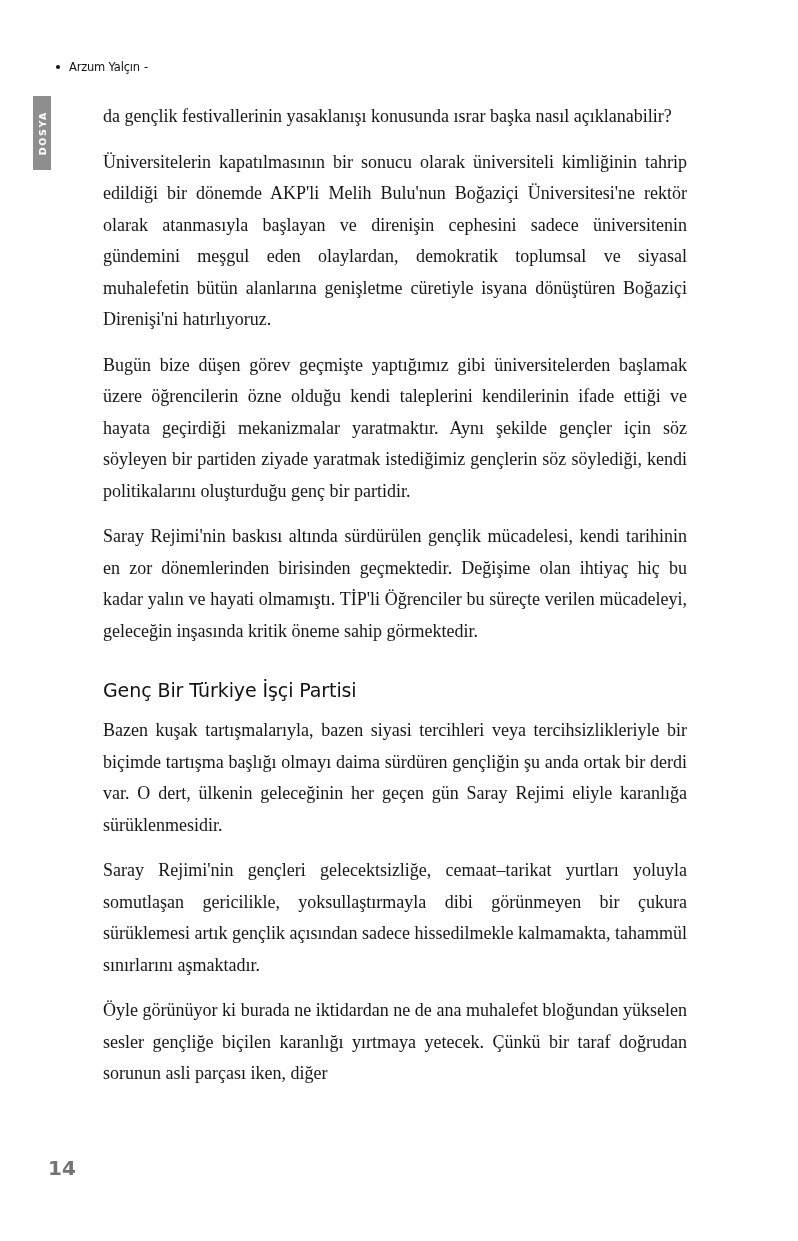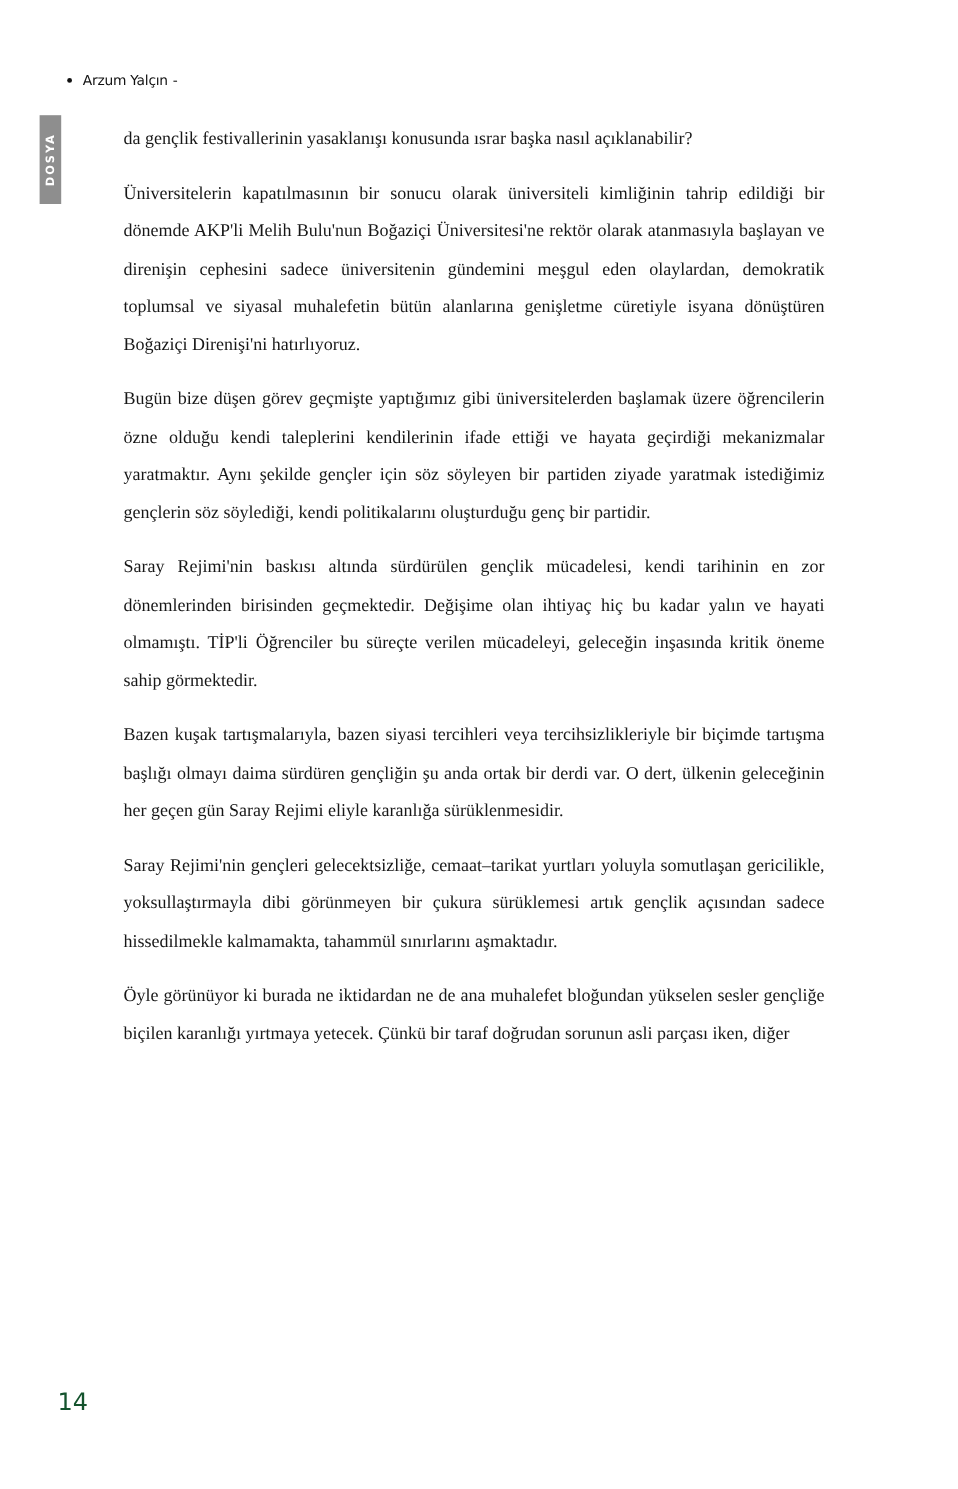--- a/index.html
+++ b/index.html
@@ -80,21 +80,21 @@
 
   
   .body-col {
     position: absolute;
     left: 103px;
     top: 101px;
     width: 584px;
   }
   p.para {
     margin: 0 0 14px 0;
-    font-size: 15px;
+    font-size: 18px;
     line-height: 31.5px;
     text-align: justify;
     text-justify: inter-word;
     hyphens: manual;
     color: #161616;
   }
   h2.subhead {
     margin: 30px 0 12px 0;
     font-family: "DejaVu Sans", sans-serif;
     font-size: 19px;
@@ -104,22 +104,22 @@
     letter-spacing: -0.1px;
   }
 
   
   .folio {
     position: absolute;
     left: 48px;
     top: 1156px;
     font-family: "DejaVu Sans", sans-serif;
     font-size: 20px;
-    font-weight: 400;
-    color: #14532d;
+    font-weight: 700;
+    color: #737373;
   }
 </style>
 </head>
 <body>
 
 <div class="page">
 
   <div class="header">
     <span class="bullet"></span>
     <span class="author">Arzum Yalçın</span>
@@ -129,20 +129,21 @@
   <div class="section-tab">
     <span>DOSYA</span>
   </div>
 
   <div class="body-col">
     <p class="para">da gençlik festivallerinin yasaklanışı konusunda ısrar başka nasıl açıklanabilir?</p>
     <p class="para">Üniversitelerin kapatılmasının bir sonucu olarak üniversiteli kimliğinin tahrip edildiği bir dönemde AKP'li Melih Bulu'nun Boğaziçi Üniversitesi'ne rektör olarak atanmasıyla başlayan ve direnişin cephesini sadece üniversitenin gündemini meşgul eden olaylardan, demokratik toplumsal ve siyasal muhalefetin bütün alanlarına genişletme cüretiyle isyana dönüştüren Boğaziçi Direnişi'ni hatırlıyoruz.</p>
     <p class="para">Bugün bize düşen görev geçmişte yaptığımız gibi üniversitelerden başlamak üzere öğrencilerin özne olduğu kendi taleplerini kendilerinin ifade ettiği ve hayata geçirdiği mekanizmalar yaratmaktır. Aynı şekilde gençler için söz söyleyen bir partiden ziyade yaratmak istediğimiz gençlerin söz söylediği, kendi politikalarını oluşturduğu genç bir partidir.</p>
     <p class="para">Saray Rejimi'nin baskısı altında sürdürülen gençlik mücadelesi, kendi tarihinin en zor dönemlerinden birisinden geçmektedir. Değişime olan ihtiyaç hiç bu kadar yalın ve hayati olmamıştı. TİP'li Öğrenciler bu süreçte verilen mücadeleyi, geleceğin inşasında kritik öneme sahip görmektedir.</p>
 
+    <h2 class="subhead">Genç Bir Türkiye İşçi Partisi</h2>
 
     <p class="para">Bazen kuşak tartışmalarıyla, bazen siyasi tercihleri veya tercihsizlikleriyle bir biçimde tartışma başlığı olmayı daima sürdüren gençliğin şu anda ortak bir derdi var. O dert, ülkenin geleceğinin her geçen gün Saray Rejimi eliyle karanlığa sürüklenmesidir.</p>
     <p class="para">Saray Rejimi'nin gençleri gelecektsizliğe, cemaat–tarikat yurtları yoluyla somutlaşan gericilikle, yoksullaştırmayla dibi görünmeyen bir çukura sürüklemesi artık gençlik açısından sadece hissedilmekle kalmamakta, tahammül sınırlarını aşmaktadır.</p>
     <p class="para">Öyle görünüyor ki burada ne iktidardan ne de ana muhalefet bloğundan yükselen sesler gençliğe biçilen karanlığı yırtmaya yetecek. Çünkü bir taraf doğrudan sorunun asli parçası iken, diğer</p>
   </div>
 
   <div class="folio">14</div>
 
 </div>
 

